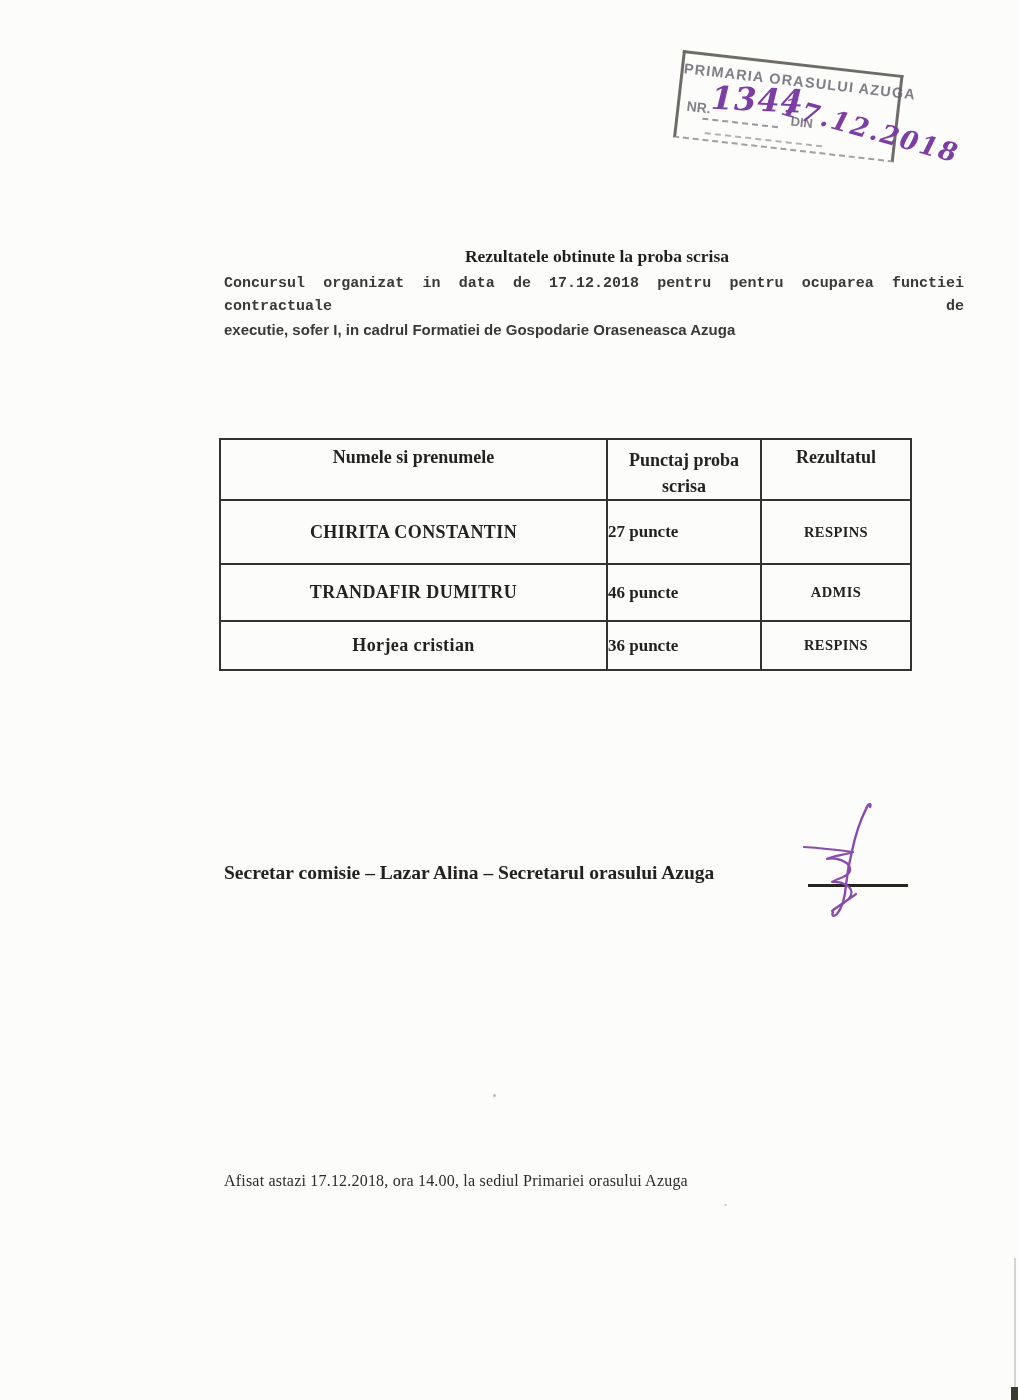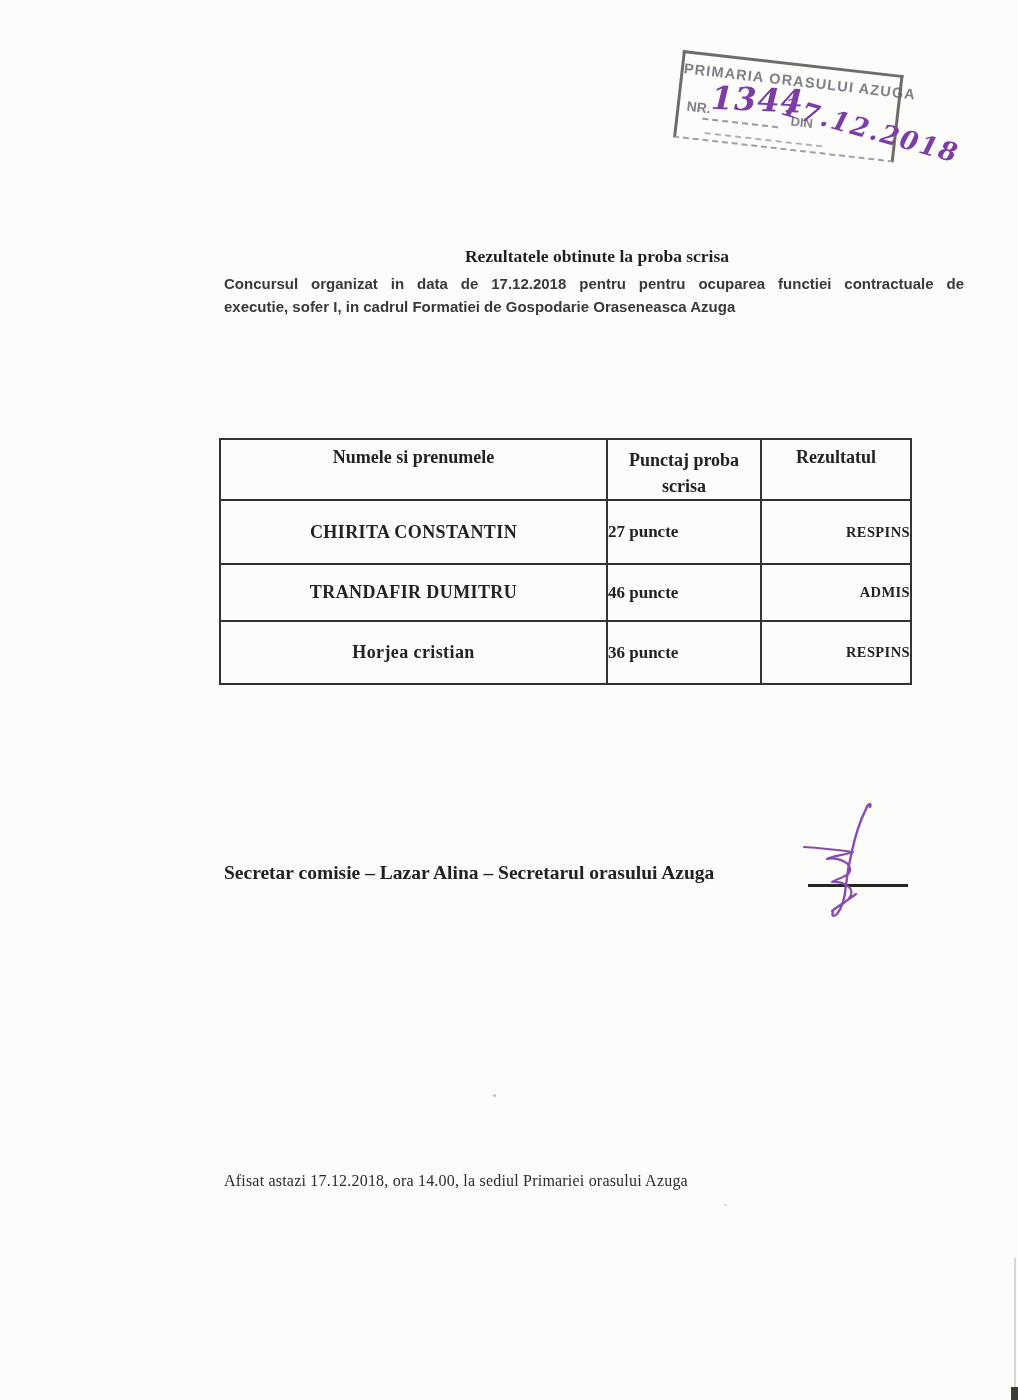--- a/index.html
+++ b/index.html
@@ -108,21 +108,21 @@
   .intro {
     position: absolute;
     left: 224px; top: 272px;
     width: 740px;
     font-family: "Liberation Sans", sans-serif;
     font-weight: bold;
     font-size: 15px;
     line-height: 23px;
     color: #3a3937;
   }
-  .intro-line-1 { text-align: justify; text-align-last: justify; }
+  .intro-line-1 { text-align: justify; text-align-last: justify; font-family: Liberation Mono, monospace; }
   .intro-line-2 { text-align: left; }
 
   
   .results-table {
     position: absolute;
     left: 219px; top: 438px;
     width: 691px;
     border-collapse: collapse;
     table-layout: fixed;
   }
@@ -150,21 +150,21 @@
   }
   .td-score {
     text-align: left;
     vertical-align: middle;
     padding-left: 12px;
     font-weight: bold;
     font-size: 17px;
     color: #232220;
   }
   .td-result {
-    text-align: right;
+    text-align: center;
     vertical-align: middle;
     font-weight: bold;
     font-size: 14.5px;
     letter-spacing: 0.4px;
     color: #232220;
   }
 
   
   .secretary-line {
     position: absolute;
@@ -259,21 +259,21 @@
       <tr style="height:64px">
         <td class="td-name">CHIRITA CONSTANTIN</td>
         <td class="td-score">27 puncte</td>
         <td class="td-result">RESPINS</td>
       </tr>
       <tr style="height:57px">
         <td class="td-name">TRANDAFIR DUMITRU</td>
         <td class="td-score">46 puncte</td>
         <td class="td-result">ADMIS</td>
       </tr>
-      <tr style="height:63px">
+      <tr style="height:49px">
         <td class="td-name">Horjea cristian</td>
         <td class="td-score">36 puncte</td>
         <td class="td-result">RESPINS</td>
       </tr>
     </tbody>
   </table>
 
   <div class="secretary-line">Secretar comisie – Lazar Alina – Secretarul orasului Azuga</div>
   <div class="signature-underline"></div>
   <svg class="signature-svg" viewBox="0 0 120 130" xmlns="http://www.w3.org/2000/svg">

